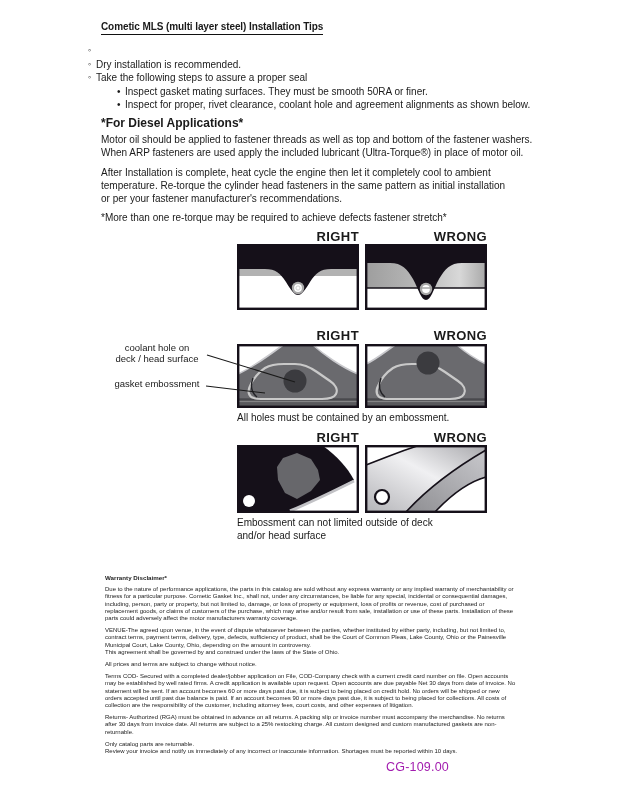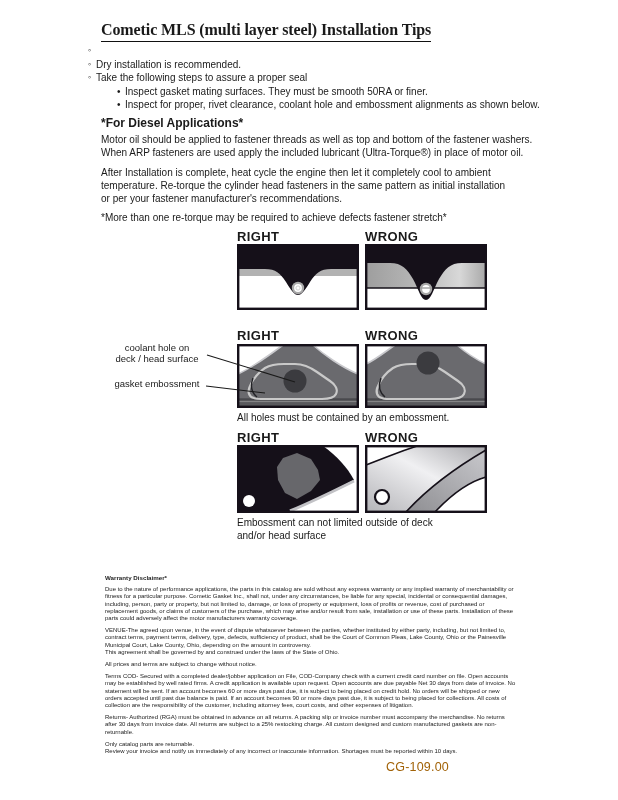--- a/index.html
+++ b/index.html
@@ -3,37 +3,37 @@
 <meta charset="utf-8">
 <style>
   html,body{margin:0;padding:0;background:#ffffff;}
   .page{
     position:relative;width:618px;height:800px;background:#ffffff;overflow:hidden;
     font-family:"Liberation Sans",sans-serif;color:#1a1a1a;
   }
   .abs{position:absolute;}
   .pre{white-space:pre-line;}
   .title{
-    left:101px;top:21px;font-size:16px;font-weight:bold;letter-spacing:-0.1px;
-    border-bottom:1.5px solid #111;padding-bottom:2px;font-family:Liberation Serif, serif;
+    left:101px;top:21px;font-size:10px;font-weight:bold;letter-spacing:-0.1px;
+    border-bottom:1.5px solid #111;padding-bottom:2px;
   }
   .bullets{left:88px;top:44px;font-size:10px;line-height:13.5px;}
   .bullet-row{display:flex;align-items:flex-start;}
   .b-glyph{width:8px;font-size:9px;line-height:13.5px;flex:none;}
   .sub{margin-left:29px;}
   .s-glyph{width:8px;font-size:10px;line-height:13.5px;flex:none;}
   .diesel-h{left:101px;top:116px;font-size:12px;font-weight:bold;}
   .para{left:101px;font-size:10px;line-height:13px;}
-  .dg-header{font-size:13px;font-weight:600;letter-spacing:.4px;width:122px;text-align:left;}
+  .dg-header{font-size:13px;font-weight:600;letter-spacing:.4px;width:122px;text-align:right;}
   .caption{left:237px;font-size:10px;line-height:13px;}
   .dg-label{font-size:9.5px;line-height:11px;width:106px;text-align:center;left:104px;}
   .disc{left:105px;top:574px;width:412px;font-size:6px;line-height:7.2px;color:#222;}
   .disc h4{font-size:6.2px;margin:0 0 5px 0;}
   .disc p{margin:0 0 5px 0;}
-  .pagenum{left:386px;top:760px;font-size:12.5px;color:#a16207;letter-spacing:.2px;}
+  .pagenum{left:386px;top:760px;font-size:12.5px;color:#a21caf;letter-spacing:.2px;}
   svg{display:block;}
 </style>
 </head>
 <body>
 
 <div class="page">
 
   <div class="abs title">Cometic MLS (multi layer steel) Installation Tips</div>
 
   <div class="abs bullets">
@@ -47,21 +47,21 @@
     <div class="bullet-row">
       <span class="b-glyph">◦</span>
       <span>Take the following steps to assure a proper seal</span>
     </div>
     <div class="bullet-row sub">
       <span class="s-glyph">•</span>
       <span>Inspect gasket mating surfaces.  They must be smooth 50RA or finer.</span>
     </div>
     <div class="bullet-row sub">
       <span class="s-glyph">•</span>
-      <span>Inspect for proper, rivet clearance, coolant hole and embossment alignments as shown below.</span>
+      <span>Inspect for proper, rivet clearance, coolant hole and agreement alignments as shown below.</span>
     </div>
   </div>
 
   <div class="abs para pre" style="top:133px;">Motor oil should be applied to fastener threads as well as top and bottom of the fastener washers.
 When ARP fasteners are used apply the included lubricant (Ultra-Torque®) in place of motor oil.</div>
   <div class="abs diesel-h">*For Diesel Applications*</div>
   <div class="abs para pre" style="top:166px;">After Installation is complete, heat cycle the engine then let it completely cool to ambient
 temperature. Re-torque the cylinder head fasteners in the same pattern as initial installation
 or per your fastener manufacturer's recommendations.</div>
   <div class="abs para" style="top:211px;">*More than one re-torque may be required to achieve defects fastener stretch*</div>

